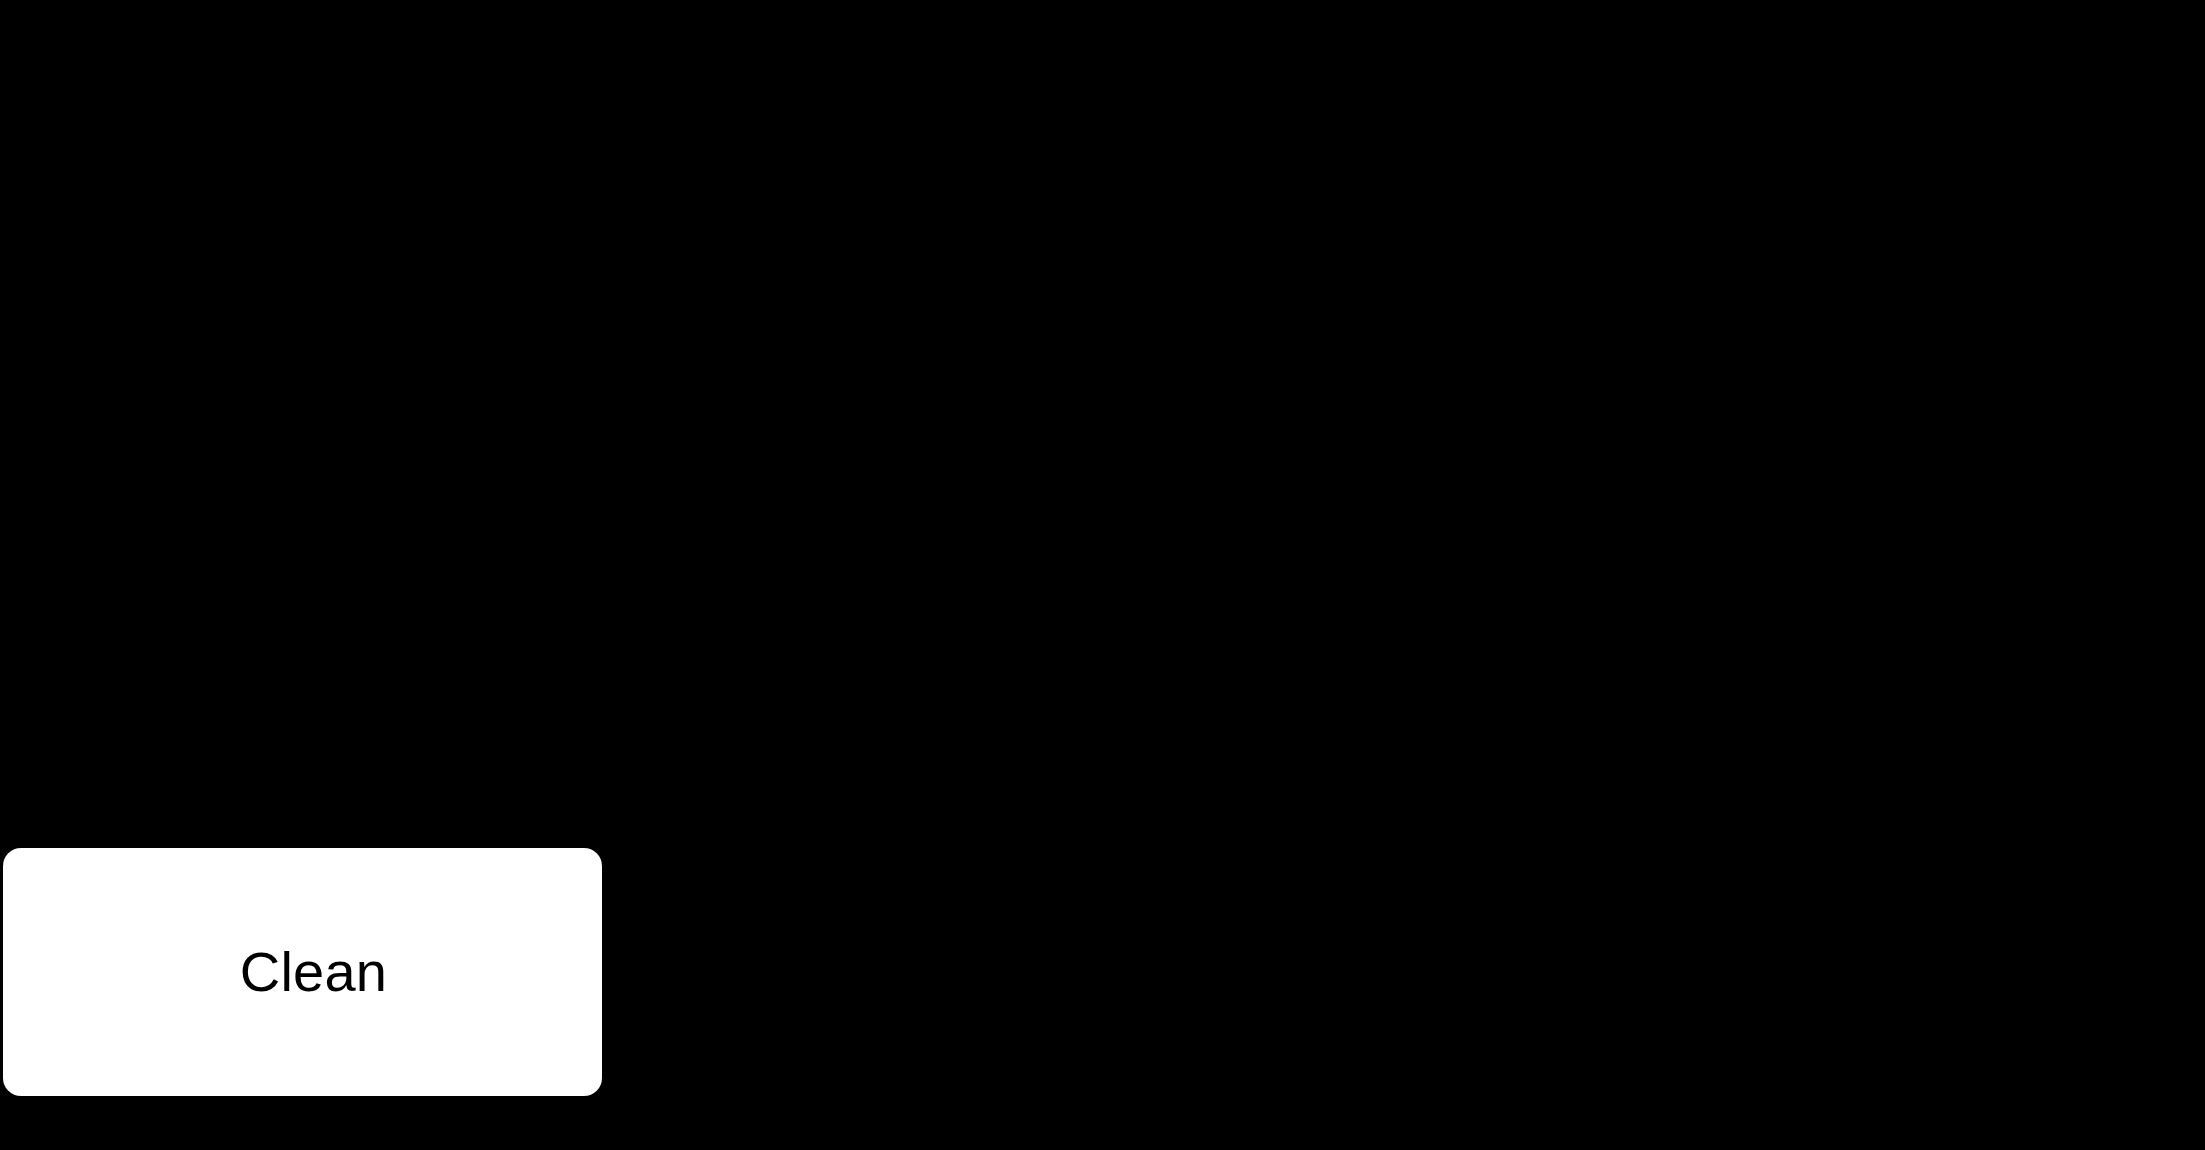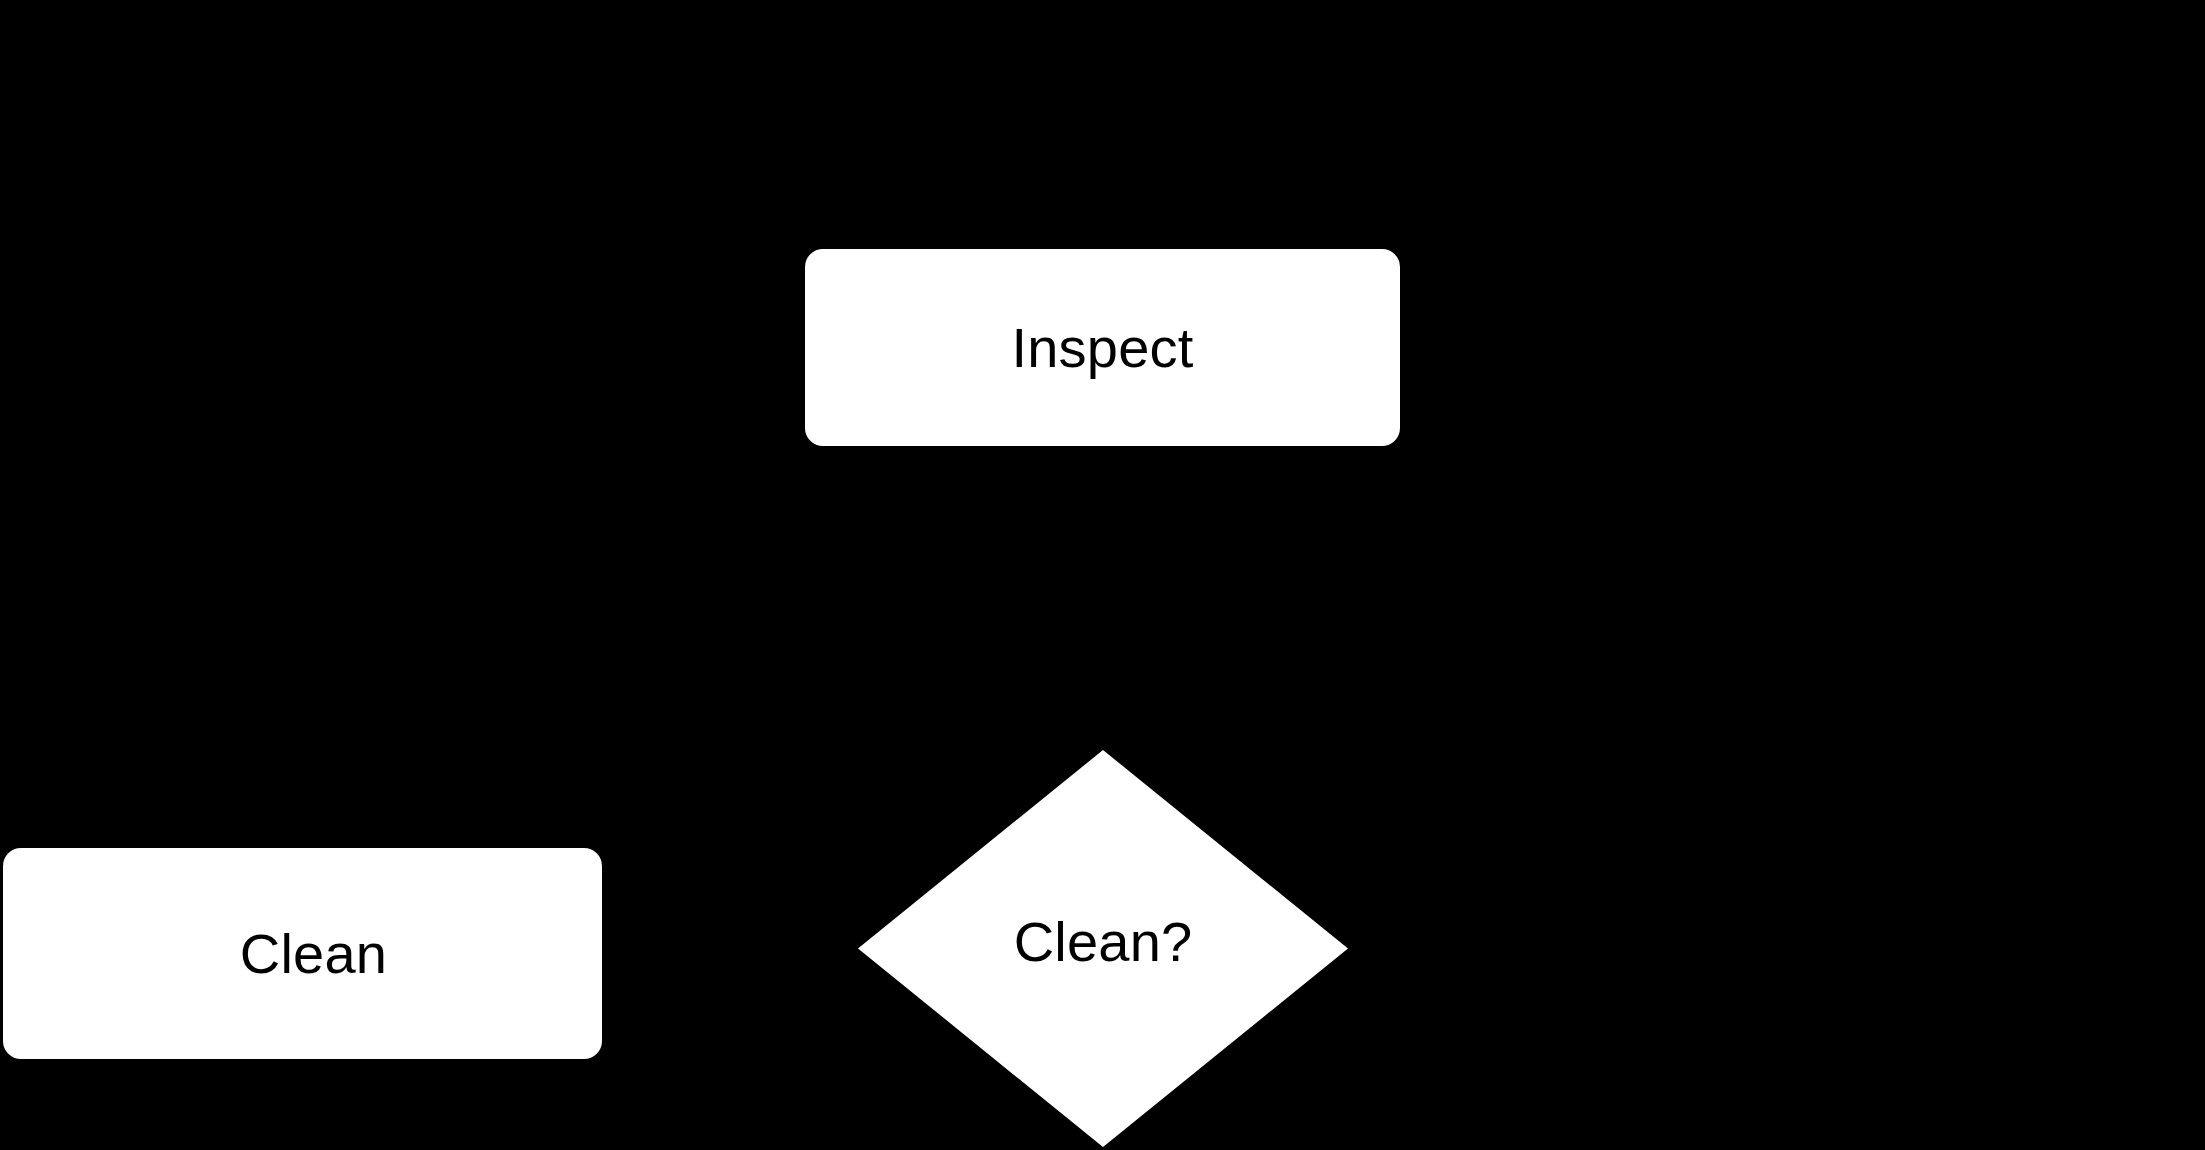--- a/index.html
+++ b/index.html
@@ -63,27 +63,20 @@
 </style>
 </head>
 <body>
 
 <div id="canvas">
 
   <div class="edge" style="left:1100px; top:446px; width:4px; height:304px;"></div>
   <div class="edge" style="left:602px; top:946px; width:256px; height:4px;"></div>
   <div class="edge" style="left:1348px; top:946px; width:257px; height:4px;"></div>
 
-  <div class="node node-process" style="left:805px; top:249px; width:595px; height:197px;">
-    <span class="node-label">Inspect</span>
-  </div>
 
-  <div class="node node-decision" style="left:858px; top:750px; width:490px; height:397px;">
-    <span class="diamond-shape"></span>
-    <span class="node-label" style="margin-top:-14px;">Clean?</span>
-  </div>
 
-  <div class="node node-process" style="left:3px; top:848px; width:599px; height:211px;padding-left:22px;">
+  <div class="node node-process" style="left:3px; top:848px; width:599px; height:248px;padding-left:22px;">
     <span class="node-label">Clean</span>
   </div>
 
 
 </div>
 
 </body></html>

